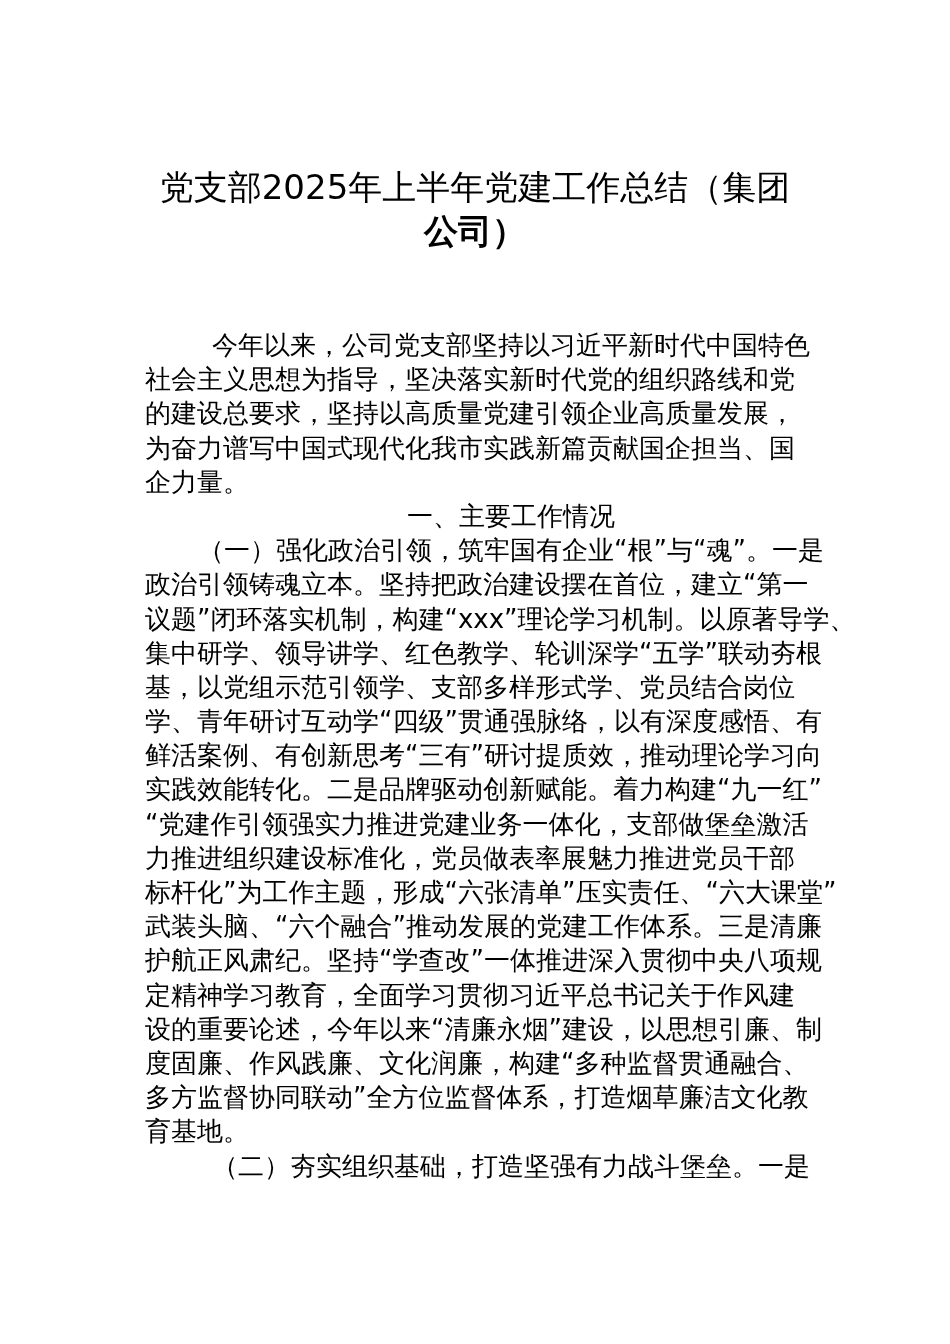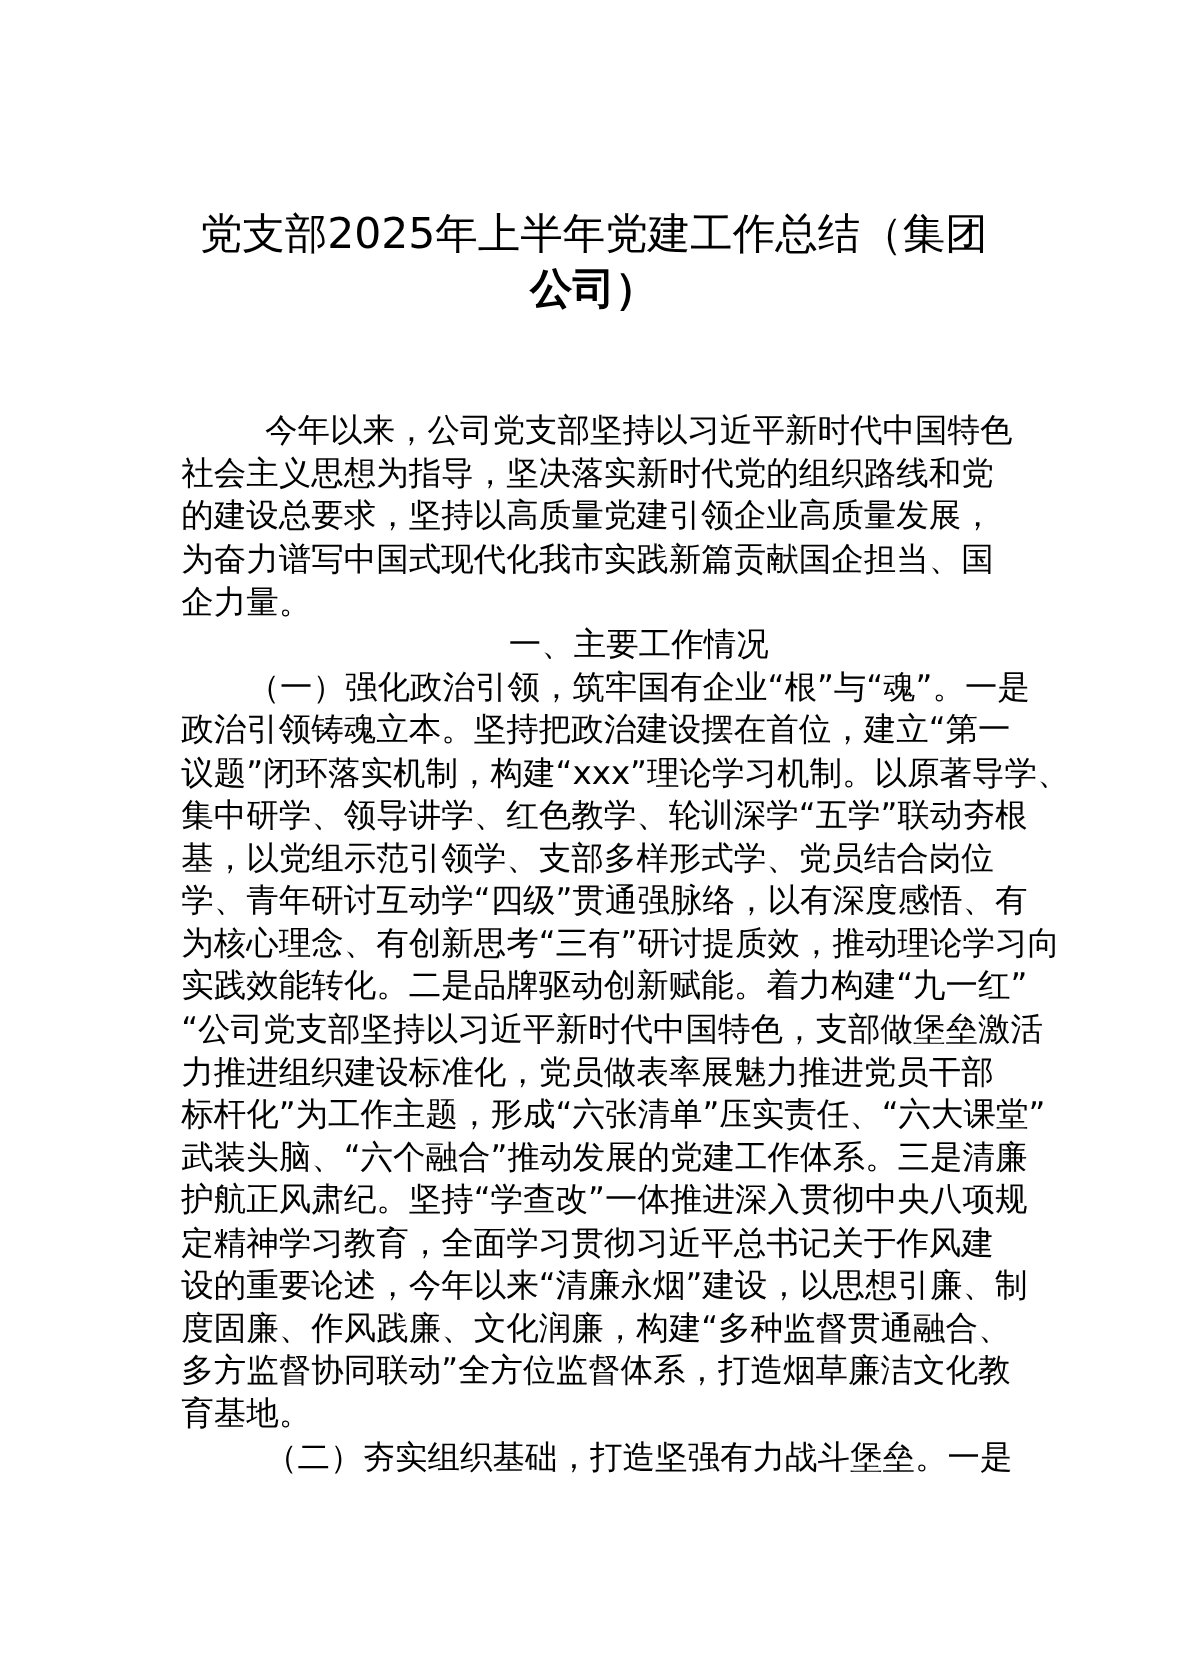--- a/index.html
+++ b/index.html
@@ -28,23 +28,23 @@
       <div class="line">的建设总要求，坚持以高质量党建引领企业高质量发展，</div>
       <div class="line">为奋力谱写中国式现代化我市实践新篇贡献国企担当、国</div>
       <div class="line">企力量。</div>
       <div class="line indent">一、主要工作情况</div>
       <div class="line indent">（一）强化政治引领，筑牢国有企业“根”与“魂”。一是</div>
       <div class="line">政治引领铸魂立本。坚持把政治建设摆在首位，建立“第一</div>
       <div class="line">议题”闭环落实机制，构建“xxx”理论学习机制。以原著导学、</div>
       <div class="line">集中研学、领导讲学、红色教学、轮训深学“五学”联动夯根</div>
       <div class="line">基，以党组示范引领学、支部多样形式学、党员结合岗位</div>
       <div class="line">学、青年研讨互动学“四级”贯通强脉络，以有深度感悟、有</div>
-      <div class="line">为核心理念、有创新思考“三有”研讨提质效，推动理论学习向</div>
+      <div class="line">鲜活案例、有创新思考“三有”研讨提质效，推动理论学习向</div>
       <div class="line">实践效能转化。二是品牌驱动创新赋能。着力构建“九一红”</div>
-      <div class="line">“公司党支部坚持以习近平新时代中国特色，支部做堡垒激活</div>
+      <div class="line">“党建作引领强实力推进党建业务一体化，支部做堡垒激活</div>
       <div class="line">力推进组织建设标准化，党员做表率展魅力推进党员干部</div>
       <div class="line">标杆化”为工作主题，形成“六张清单”压实责任、“六大课堂”</div>
       <div class="line">武装头脑、“六个融合”推动发展的党建工作体系。三是清廉</div>
       <div class="line">护航正风肃纪。坚持“学查改”一体推进深入贯彻中央八项规</div>
       <div class="line">定精神学习教育，全面学习贯彻习近平总书记关于作风建</div>
       <div class="line">设的重要论述，今年以来“清廉永烟”建设，以思想引廉、制</div>
       <div class="line">度固廉、作风践廉、文化润廉，构建“多种监督贯通融合、</div>
       <div class="line">多方监督协同联动”全方位监督体系，打造烟草廉洁文化教</div>
       <div class="line">育基地。</div>
       <div class="line indent">（二）夯实组织基础，打造坚强有力战斗堡垒。一是</div>

